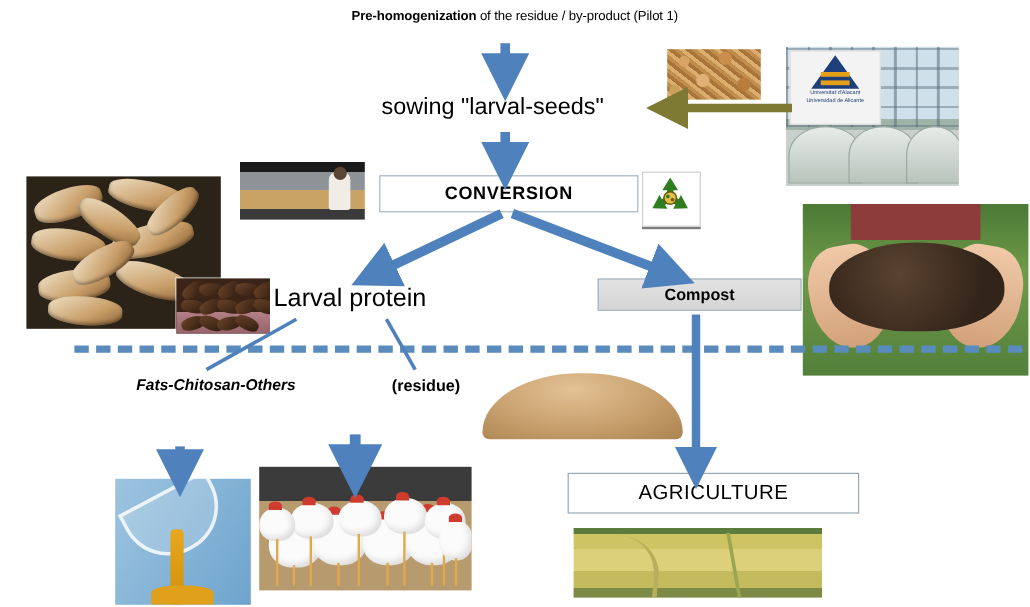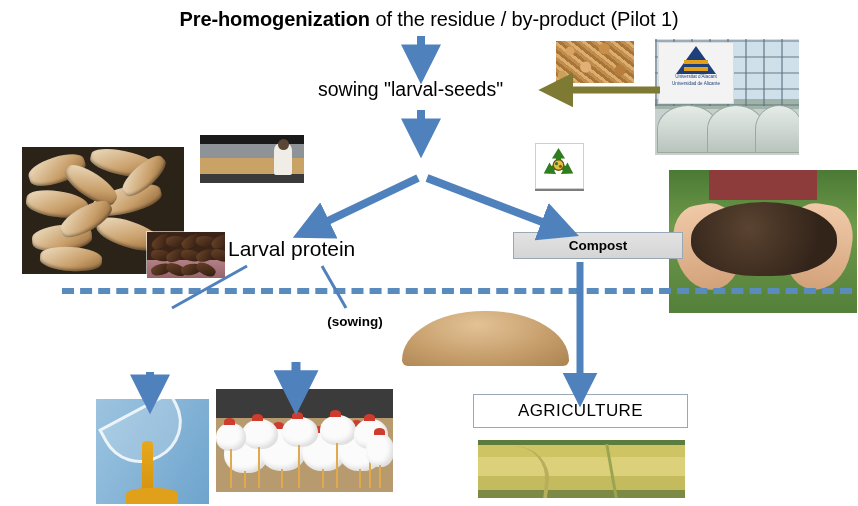--- a/index.html
+++ b/index.html
@@ -2,39 +2,39 @@
 <html><head>
 <meta charset="utf-8">
 <style>
   html,body{margin:0;padding:0;background:#ffffff;}
   body{width:858px;height:506px;position:relative;overflow:hidden;
        font-family:"Liberation Sans",sans-serif;color:#000;}
   .stage{position:absolute;left:0;top:0;width:858px;height:506px;}
 
   
   .title{position:absolute;left:0;top:8px;width:858px;text-align:center;
-         font-size:20px;letter-spacing:-.1px;white-space:nowrap;}
+         font-size:11px;letter-spacing:-.1px;white-space:nowrap;}
   .title b{font-weight:bold;}
   .sowing{position:absolute;left:318px;top:78px;font-size:19.5px;white-space:nowrap;}
   .larval{position:absolute;left:228px;top:237px;font-size:21px;white-space:nowrap;}
   .fats{position:absolute;left:95px;top:313px;width:170px;text-align:center;
         font-style:italic;font-weight:bold;font-size:13px;line-height:1.25;}
   .insect{position:absolute;left:305px;top:313px;width:100px;text-align:center;
           font-weight:bold;font-size:13.5px;line-height:1.3;}
 
   
   .box{position:absolute;box-sizing:border-box;display:flex;align-items:center;
        justify-content:center;border:1px solid #a6b3c4;background:#fff;}
   .box span{font-weight:bold;}
   #conversion-box{left:316px;top:146px;width:216px;height:31px;}
   #conversion-box span{font-size:15px;letter-spacing:.6px;}
-  #compost-box{left:513px;top:232px;width:170px;height:27px;
+  #compost-box{left:498px;top:232px;width:170px;height:27px;
       background:linear-gradient(#e2e2e2,#d5d5d5);border:1px solid #9aa7b5;}
   #compost-box span{font-size:13.5px;}
-  #agriculture-box{left:473px;top:394px;width:215px;height:34px;border:1px solid #9aa7b5;}
+  #agriculture-box{left:473px;top:394px;width:243px;height:34px;border:1px solid #9aa7b5;}
   #agriculture-box span{font-size:17px;font-weight:normal;letter-spacing:.4px;}
 
   
   .photo{position:absolute;background-color:#caa;overflow:hidden;
          box-shadow:0 0 0 1px rgba(255,255,255,.6);}
 
   #residue-photo{left:556px;top:41px;width:78px;height:42px;
      background:
        radial-gradient(circle at 18% 24%,#d9a463 0 4px,transparent 5px),
        radial-gradient(circle at 62% 18%,#c98f4a 0 5px,transparent 6px),
@@ -256,33 +256,37 @@
         <path d="M32 6 L42 22 L36 22 L36 30 L28 30 L28 22 L22 22 Z" transform="rotate(0 32 32)"></path>
         <path d="M32 6 L42 22 L36 22 L36 30 L28 30 L28 22 L22 22 Z" transform="rotate(120 32 32)"></path>
         <path d="M32 6 L42 22 L36 22 L36 30 L28 30 L28 22 L22 22 Z" transform="rotate(240 32 32)"></path>
       </g>
       <circle cx="32" cy="32" r="8" fill="#e0c24a" stroke="#6b5a12" stroke-width="2"></circle>
       <circle cx="29" cy="30" r="2.4" fill="#3b7a22"></circle>
       <circle cx="35" cy="34" r="2.4" fill="#8a5a1a"></circle>
     </svg>
   </div>
 
+  <div class="box" id="conversion-box">
+    <span>CONVERSION</span>
+  </div>
   <div class="box" id="compost-box">
     <span>Compost</span>
   </div>
   <div class="box" id="agriculture-box">
     <span>AGRICULTURE</span>
   </div>
 
   <div class="sowing">sowing "larval-seeds"</div>
   <div class="larval">Larval protein</div>
   <div class="fats">
+    <div>Fats-Chitosan-Others</div>
   </div>
   <div class="insect">
-    <div>(sowing)</div>
+    <div>(residue)</div>
   </div>
 
   <div id="divider"></div>
 
   <svg class="arrow-svg" style="left:0;top:0;width:858px;height:506px;">
     <defs>
       <marker id="bh" markerWidth="5" markerHeight="5" refX="2.2" refY="2.5" orient="auto">
         <path d="M0,0 L5,2.5 L0,5 z" fill="#4f81bd"></path>
       </marker>
       <marker id="oh" markerWidth="5" markerHeight="5" refX="2.2" refY="2.5" orient="auto">

